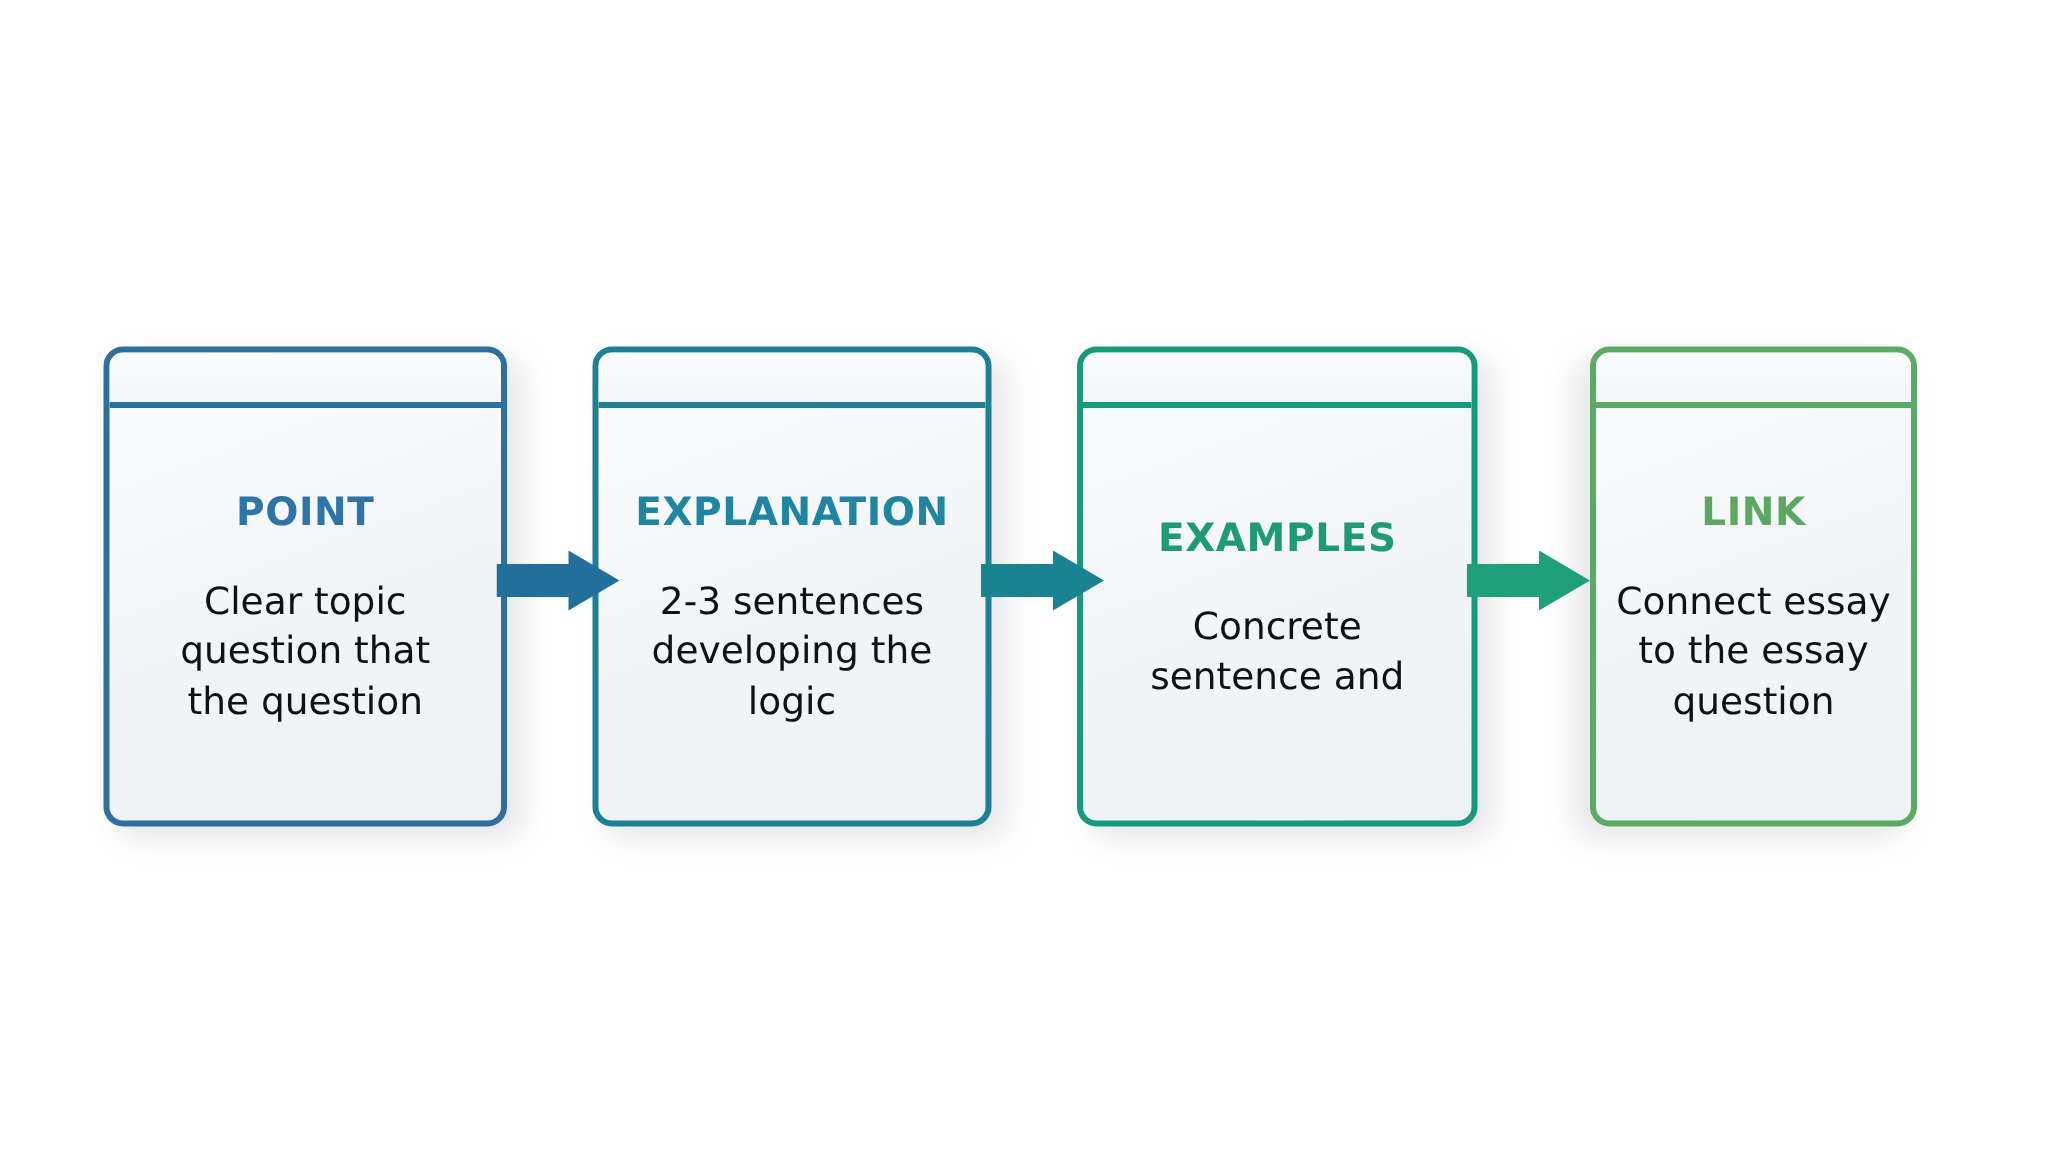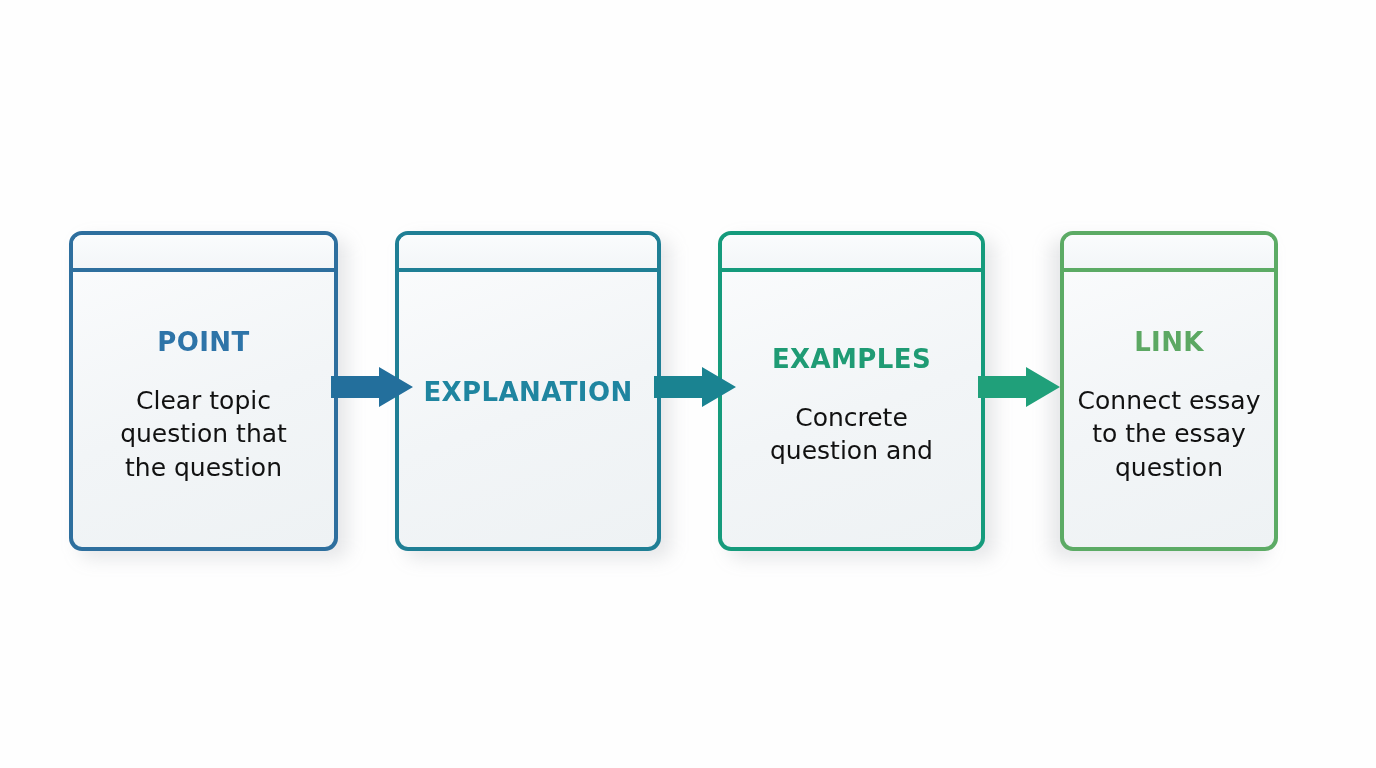--- a/index.html
+++ b/index.html
@@ -131,36 +131,41 @@
   <div class="arrow" id="arrow-0">
     <svg viewBox="0 0 82 40" preserveAspectRatio="none" aria-hidden="true">
       <polygon points="0,9 48,9 48,0 82,20 48,40 48,31 0,31" fill="#236f9c"></polygon>
     </svg>
   </div>
 
   <div class="card" id="card-1" style="border-color: rgb(31, 127, 149);">
     <div class="card-header-strip" style="border-bottom-color: rgb(31, 127, 149);"></div>
     <div class="card-body">
       <div class="card-title" style="color: rgb(31, 133, 160);">EXPLANATION</div>
+      <div class="card-desc">
+        <div>2-3 sentences</div>
+        <div>developing the</div>
+        <div>logic</div>
+      </div>
     </div>
   </div>
 
   <div class="arrow" id="arrow-1">
     <svg viewBox="0 0 82 40" preserveAspectRatio="none" aria-hidden="true">
       <polygon points="0,9 48,9 48,0 82,20 48,40 48,31 0,31" fill="#1a8391"></polygon>
     </svg>
   </div>
 
   <div class="card" id="card-2" style="border-color: rgb(21, 155, 124);">
     <div class="card-header-strip" style="border-bottom-color: rgb(21, 155, 124);"></div>
     <div class="card-body">
       <div class="card-title" style="color: rgb(31, 155, 116);">EXAMPLES</div>
       <div class="card-desc">
         <div>Concrete</div>
-        <div>question and</div>
+        <div>sentence and</div>
       </div>
     </div>
   </div>
 
   <div class="arrow" id="arrow-2">
     <svg viewBox="0 0 82 40" preserveAspectRatio="none" aria-hidden="true">
       <polygon points="0,9 48,9 48,0 82,20 48,40 48,31 0,31" fill="#20a07a"></polygon>
     </svg>
   </div>
 

